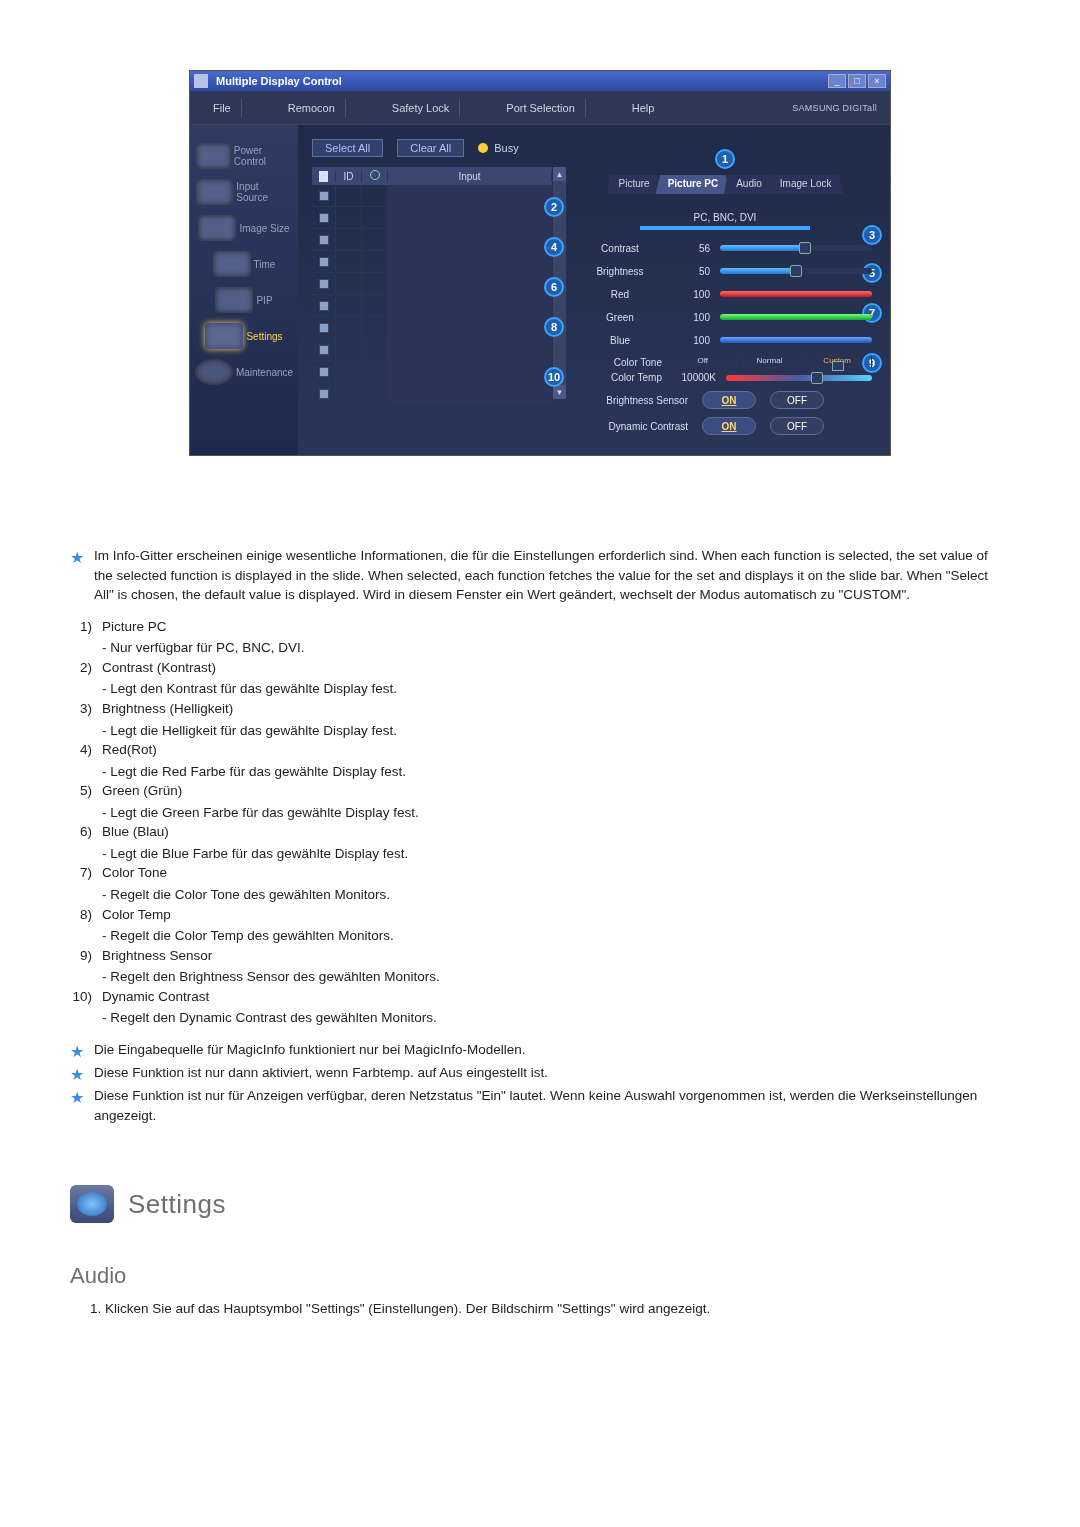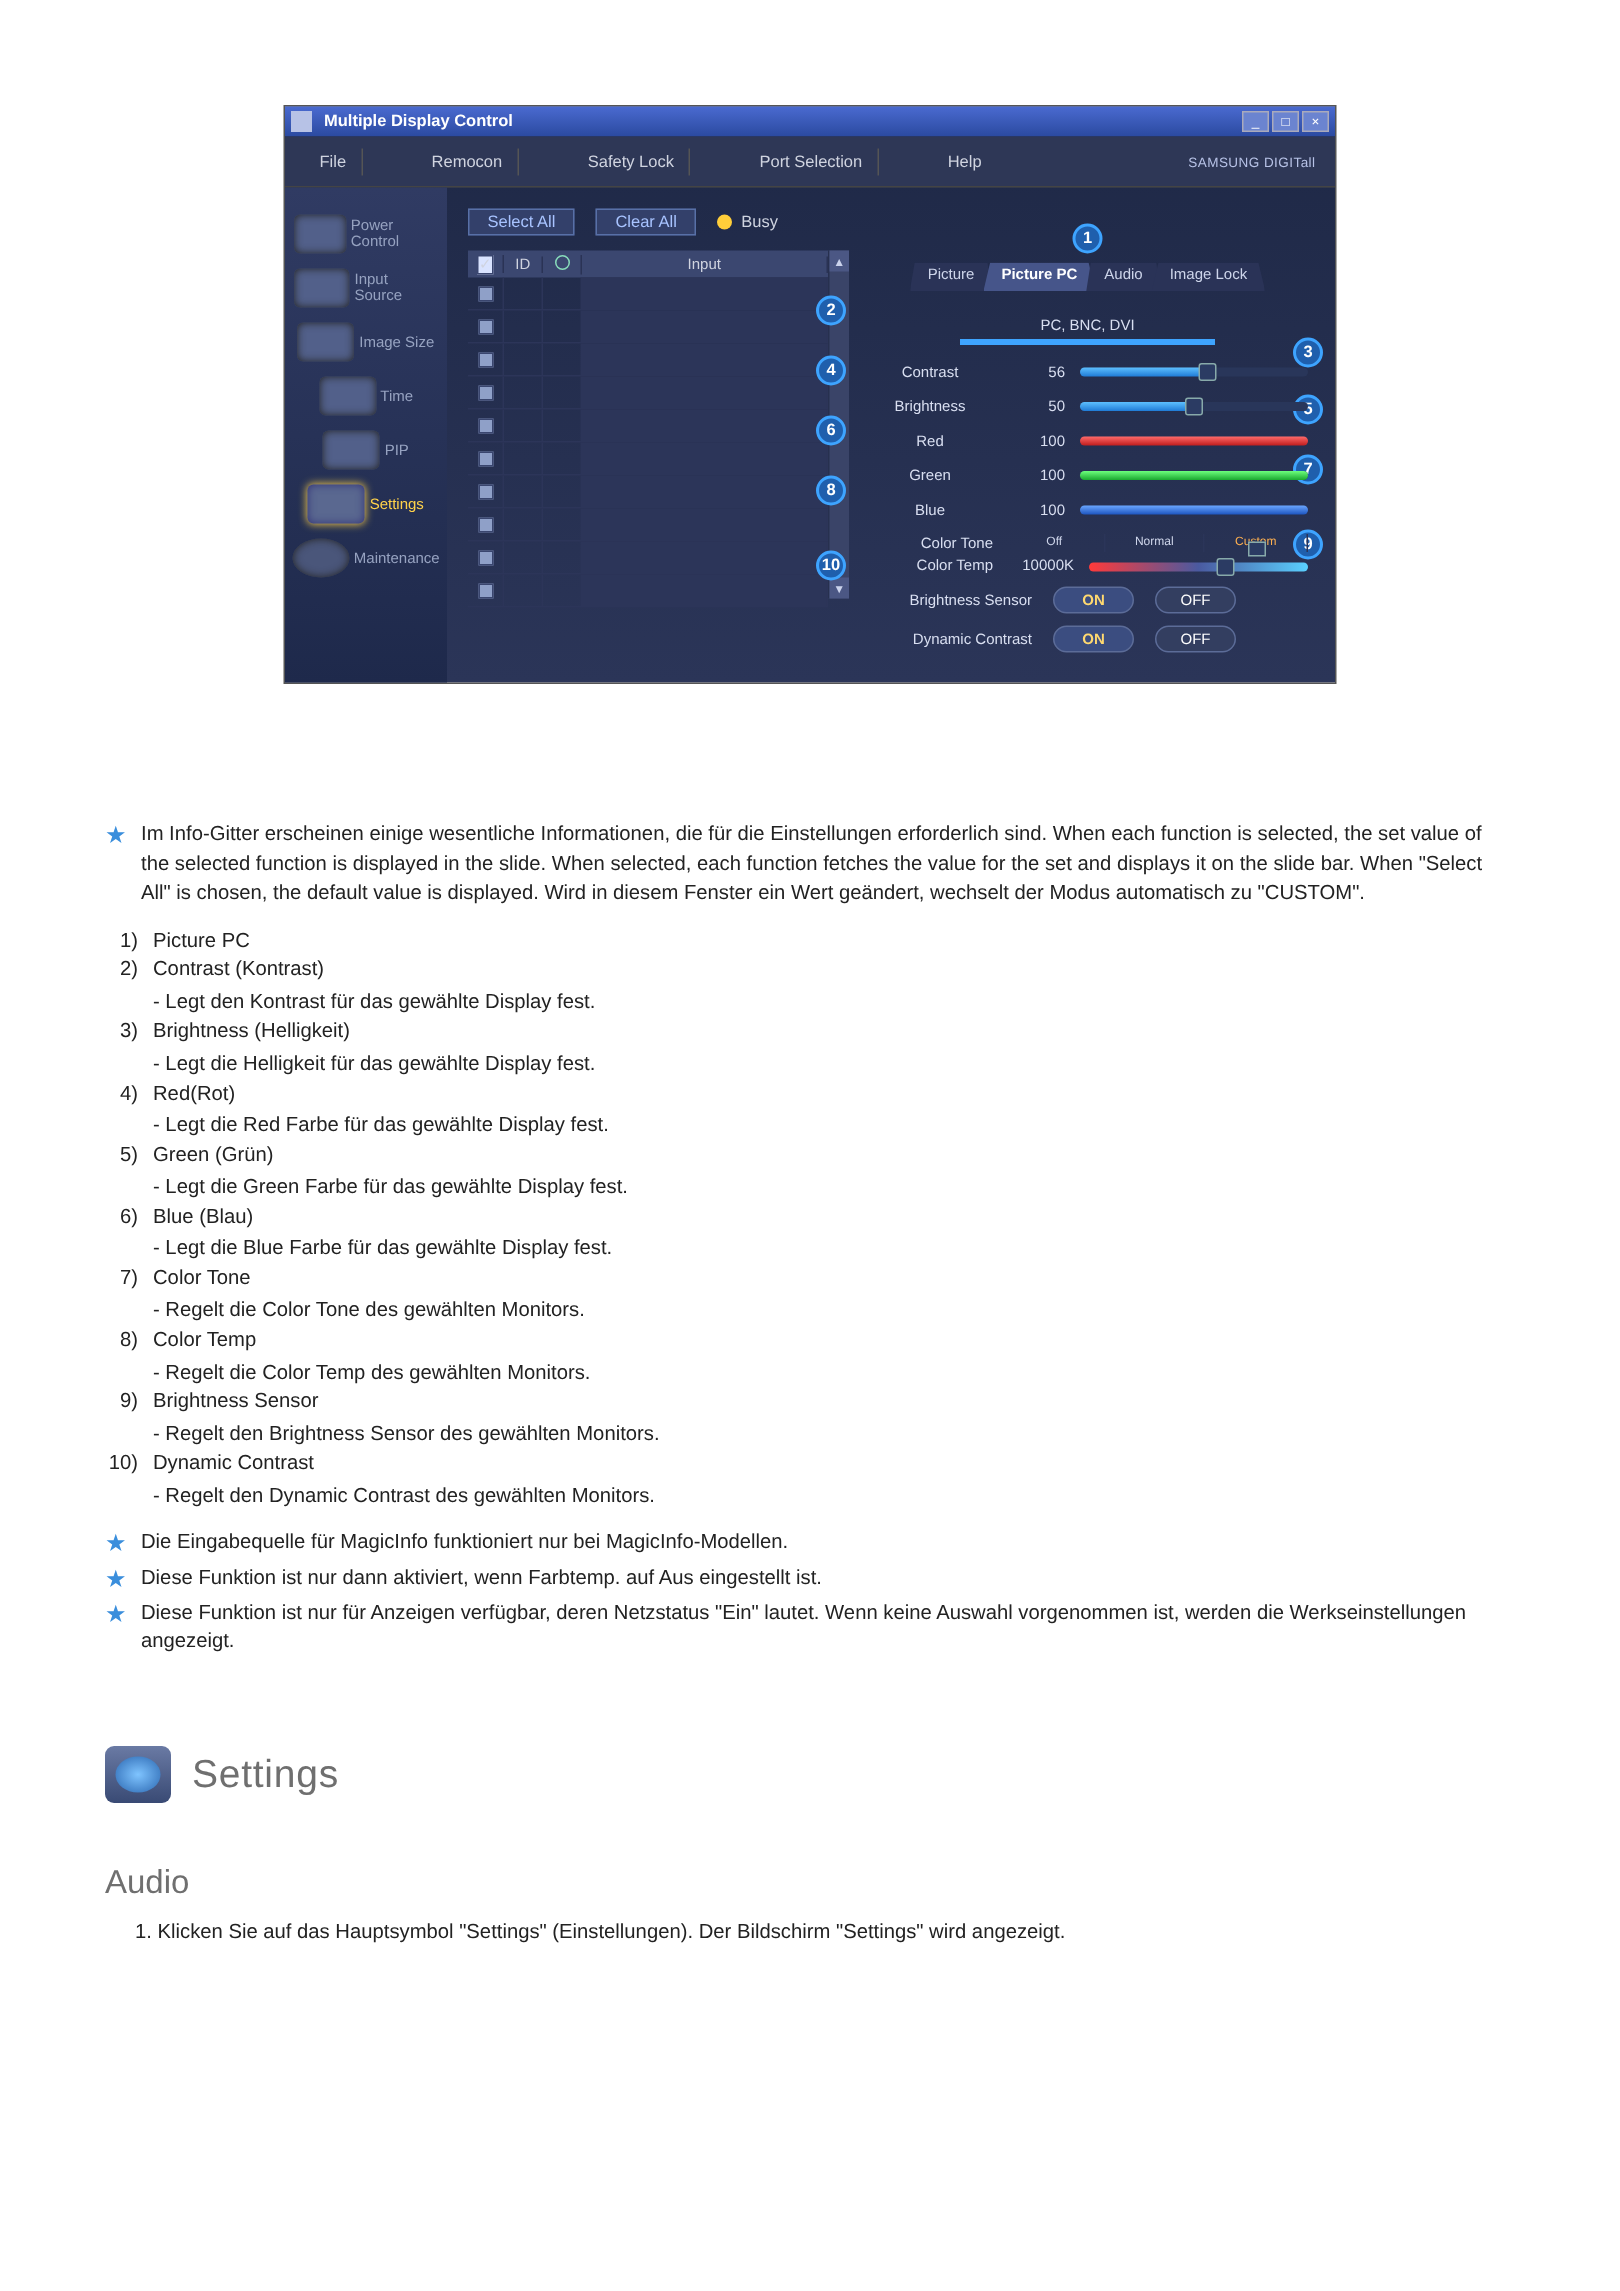--- a/index.html
+++ b/index.html
@@ -71,21 +71,21 @@
   .tone-track { flex:1; height: 12px; position:relative; }
   .tone-seg { position:absolute; top:0; bottom:0; border-right:1px solid #2b3559; font-size:8px; color:#cfd6eb; display:flex; align-items:flex-start; justify-content:center; }
   .tone-marker { position:absolute; bottom:-3px; width: 12px; height:10px; background:#2b3b63; border:1px solid #8aa; transform:translateX(-50%); }
   .temp-row { display:flex; align-items:center; gap:10px; margin:4px 0; }
   .temp-row .lbl { width:84px; font-size:10px; text-align:right; color:#d9dff1; }
   .temp-row .val { width:44px; font-size:10px; text-align:right; color:#d9dff1; }
   .temp-track { flex:1; height:6px; background: linear-gradient(90deg, #ff3a3a, #4a5aa0, #5ad0ff); border-radius:3px; position:relative; }
   .onoff-row { display:flex; align-items:center; gap:14px; margin-top:8px; }
   .onoff-row .lbl { width:110px; font-size:10px; text-align:right; color:#d9dff1; }
   .pill { width: 54px; height: 18px; border-radius: 9px; font-size:10px; color:#fff; display:flex; align-items:center; justify-content:center; background:#333e60; border:1px solid #5c6c98; cursor:pointer; }
-  .pill.on { background: #3b4d80; color:#ffd970; font-weight:bold; }
+  .pill.on { background: #3b4d80; color:#ffd970; font-weight:bold;text-decoration:underline; }
   .notice-box { margin-top: 26px; padding: 10px 14px; display:flex; align-items:center; }
   .notice-box .txt { flex:1; font-size:10px; color:#d9dff1; }
   .notice-ico { width:42px; height:42px; border-radius:50%; border:2px solid #c0cbe4; display:flex; align-items:center; justify-content:center; color:#c0cbe4; font-size:26px; font-weight:bold; }
 
   
   .m1 { top: -18px; left: 50%; transform: translateX(-50%); }
   .m3 { top: 58px; right: -6px; }
   .m5 { top: 96px; right: -6px; }
   .m7 { top: 136px; right: -6px; }
   .m9 { top: 186px; right: -6px; }
@@ -374,20 +374,21 @@
     <div class="star-row">
       <span class="star">★</span>
       <span>Im Info-Gitter erscheinen einige wesentliche Informationen, die für die Einstellungen erforderlich sind. When each function is selected, the set value of the selected function is displayed in the slide. When selected, each function fetches the value for the set and displays it on the slide bar. When "Select All" is chosen, the default value is displayed. Wird in diesem Fenster ein Wert geändert, wechselt der Modus automatisch zu "CUSTOM".</span>
     </div>
 
     <div id="numbered-list">
         <div class="num-item">
           <span class="n">1)</span>
           <div class="body">
             <div>Picture PC</div>
+            <div class="sub">- Nur verfügbar für PC, BNC, DVI.</div>
           </div>
         </div>
         <div class="num-item">
           <span class="n">2)</span>
           <div class="body">
             <div>Contrast (Kontrast)</div>
             <div class="sub">- Legt den Kontrast für das gewählte Display fest.</div>
           </div>
         </div>
         <div class="num-item">

